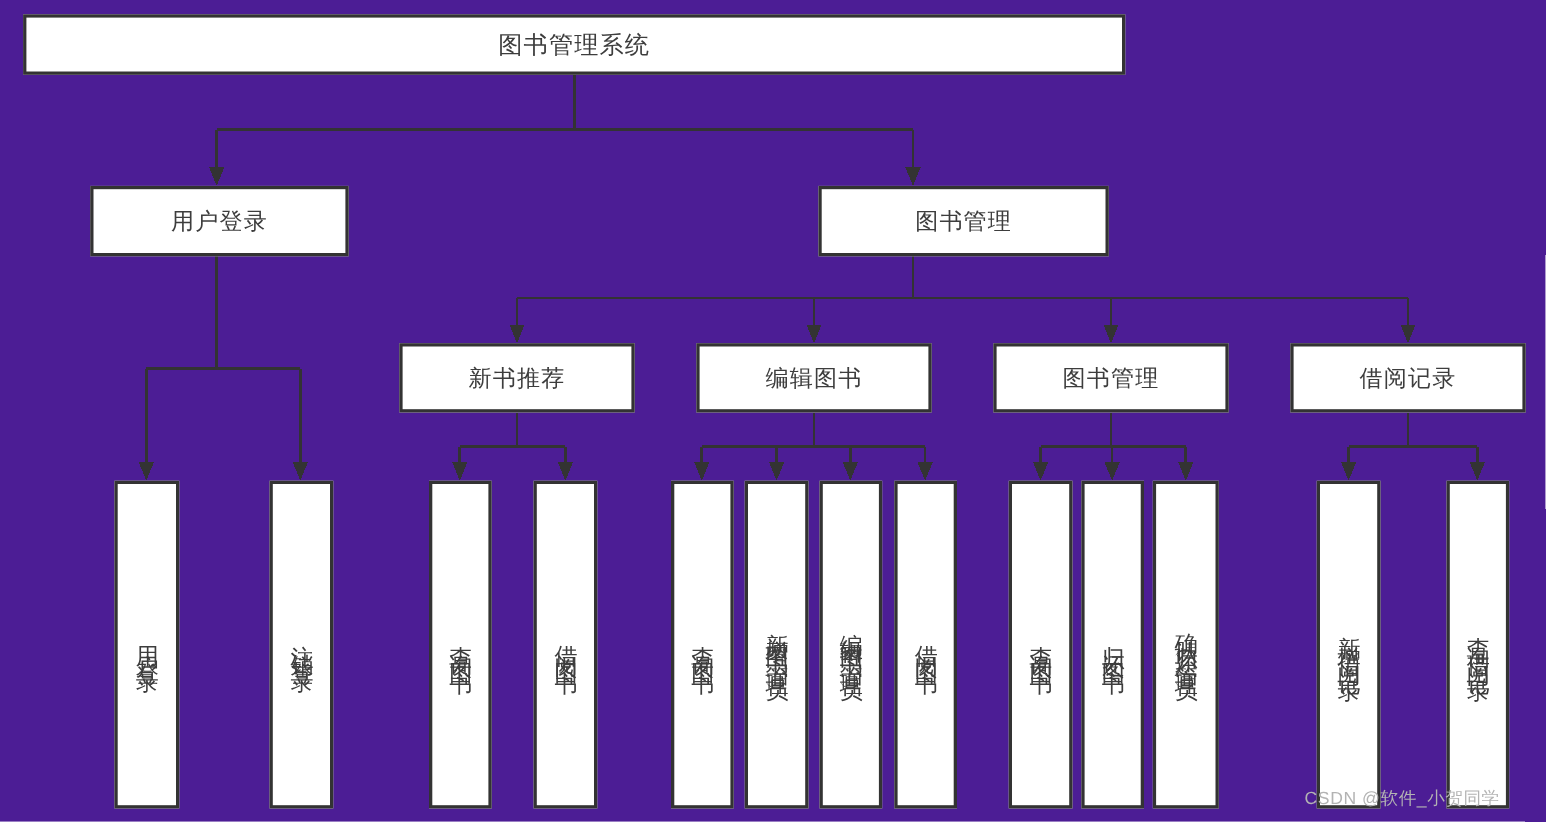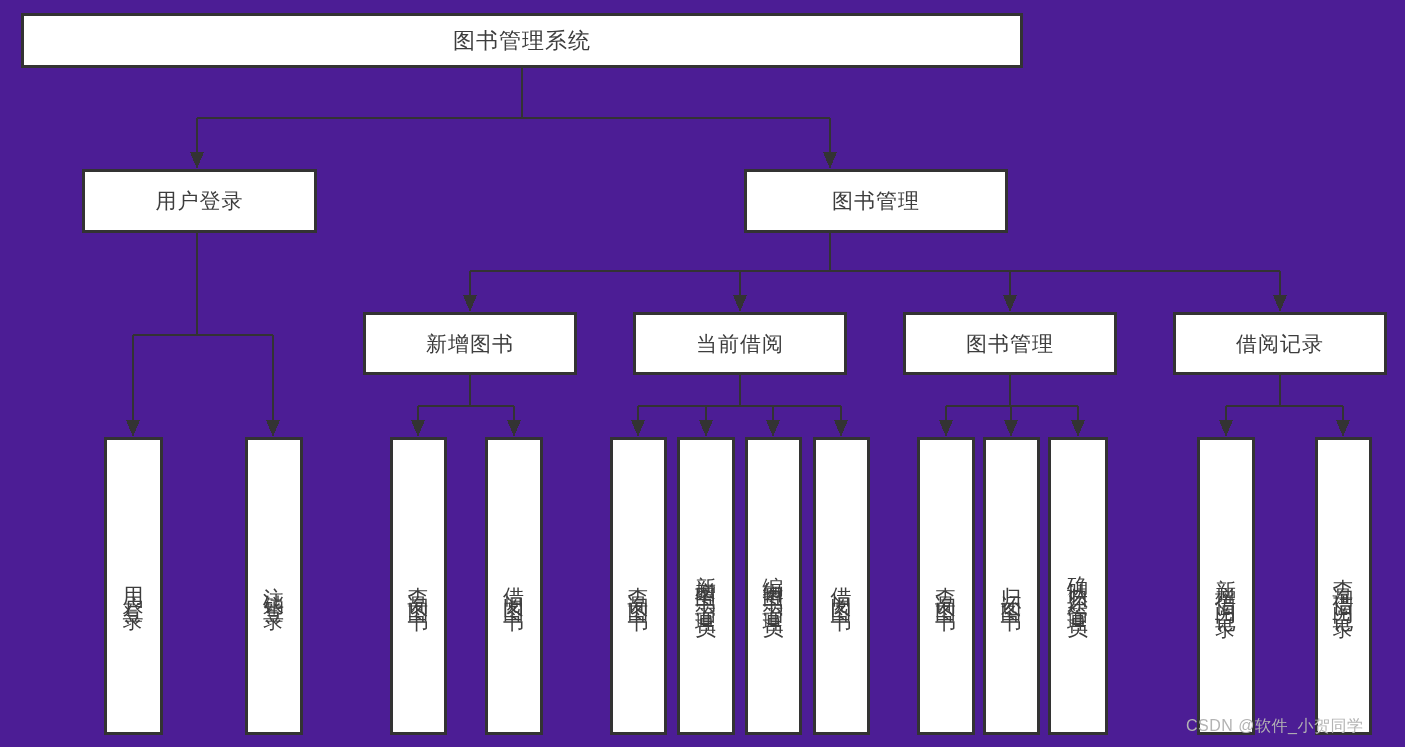--- a/index.html
+++ b/index.html
@@ -91,22 +91,22 @@
     <polygon points="1219,420 1233,420 1226,437" stroke="none"></polygon>
     <line x1="1343" y1="406" x2="1343" y2="428"></line>
     <polygon points="1336,420 1350,420 1343,437" stroke="none"></polygon>
   </svg>
 
   <div class="node root" style="left:21px;top:13px;width:1002px;height:55px">图书管理系统</div>
 
   <div class="node" style="left:82px;top:169px;width:235px;height:64px">用户登录</div>
   <div class="node" style="left:744px;top:169px;width:264px;height:64px">图书管理</div>
 
-  <div class="node" style="left:363px;top:312px;width:214px;height:63px">新增图书</div>
-  <div class="node" style="left:633px;top:312px;width:214px;height:63px">当前借阅</div>
+  <div class="node" style="left:363px;top:312px;width:214px;height:63px">新书推荐</div>
+  <div class="node" style="left:633px;top:312px;width:214px;height:63px">编辑图书</div>
   <div class="node" style="left:903px;top:312px;width:214px;height:63px">图书管理</div>
   <div class="node" style="left:1173px;top:312px;width:214px;height:63px">借阅记录</div>
 
   <div class="node" style="left:104px;top:437px;width:59px;height:298px">
     <span class="v-label">用户登录</span>
   </div>
   <div class="node" style="left:245px;top:437px;width:58px;height:298px">
     <span class="v-label">注销登录</span>
   </div>
 

